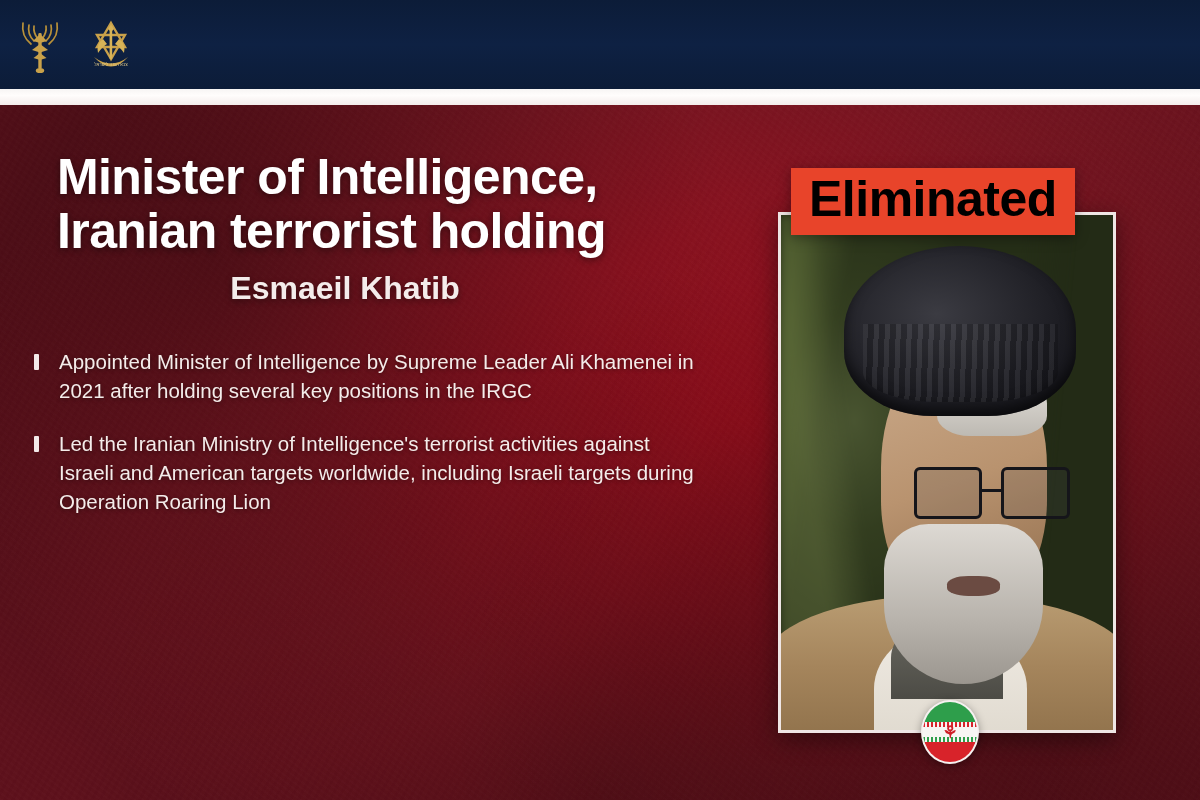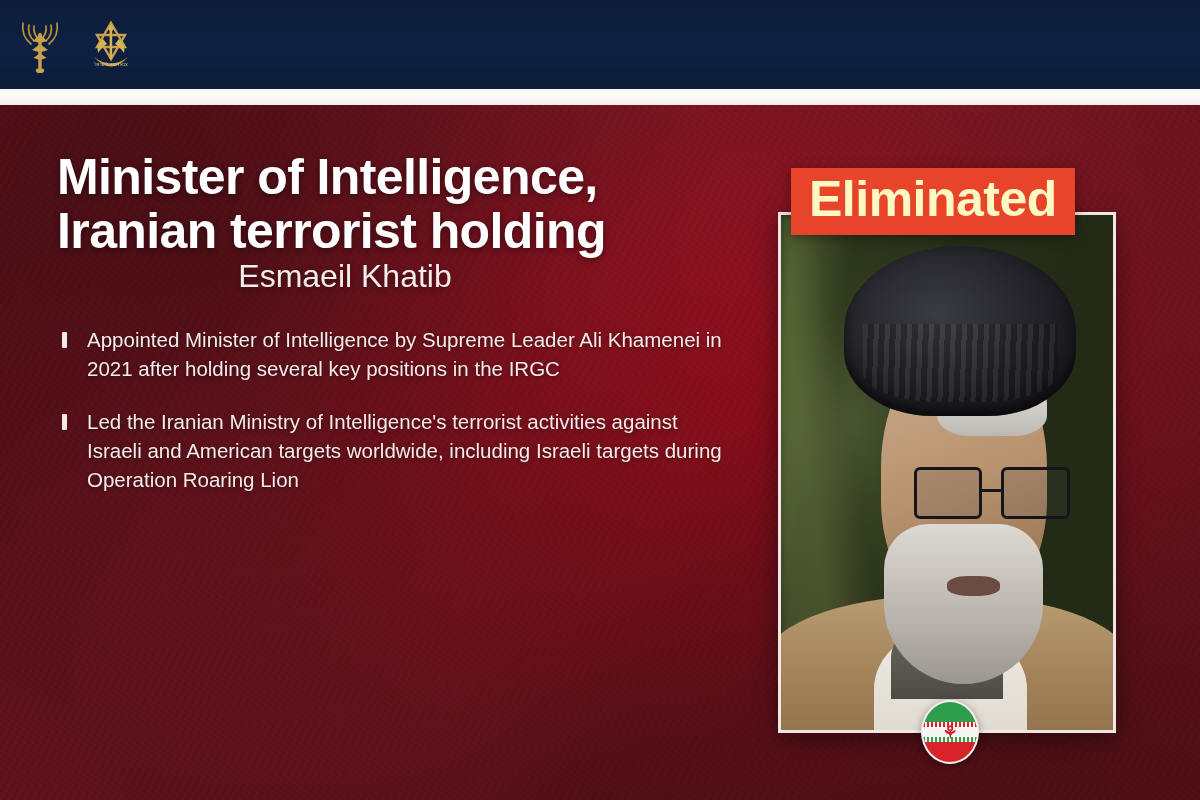--- a/index.html
+++ b/index.html
@@ -61,27 +61,28 @@
     font-weight:bold;
     line-height:1.08;
     letter-spacing:-0.6px;
     padding-left:57px;
     text-shadow:0 2px 7px rgba(0,0,0,.45);
   }
   .title-line { display:block; }
   .subtitle {
     color:#f4eceb;
     font-size:32px;
-    font-weight:normal;
+    font-weight:bold;
     text-align:center;
+    margin-top:12px;
     padding-right:70px;
     text-shadow:0 2px 6px rgba(0,0,0,.40);
   }
 
-  .bullets { margin-top:30px; padding-left:62px; padding-right:24px; }
+  .bullets { margin-top:40px; padding-left:34px; padding-right:24px; }
   .bullet {
     display:flex; align-items:flex-start;
     margin-bottom:24px;
   }
   .bullet-mark {
     width:5px; height:16px;
     background:#f3eae9;
     flex:0 0 5px;
     margin-top:7px; margin-right:20px;
     border-radius:1px;
@@ -176,21 +177,21 @@
   }
 
   
   .elim {
     position:absolute; left:791px; top:168px;
     background:#e8442a;
     padding:6px 18px 11px 18px;
     box-shadow:0 3px 12px rgba(0,0,0,.35);
   }
   .elim-text {
-    color:#fef9c3;
+    color:#000000;
     font-size:50px;
     font-weight:bold;
     line-height:1;
     letter-spacing:-0.5px;
   }
 
   
   .flag-badge {
     position:absolute; left:921px; top:700px;
     width:58px; height:64px;

